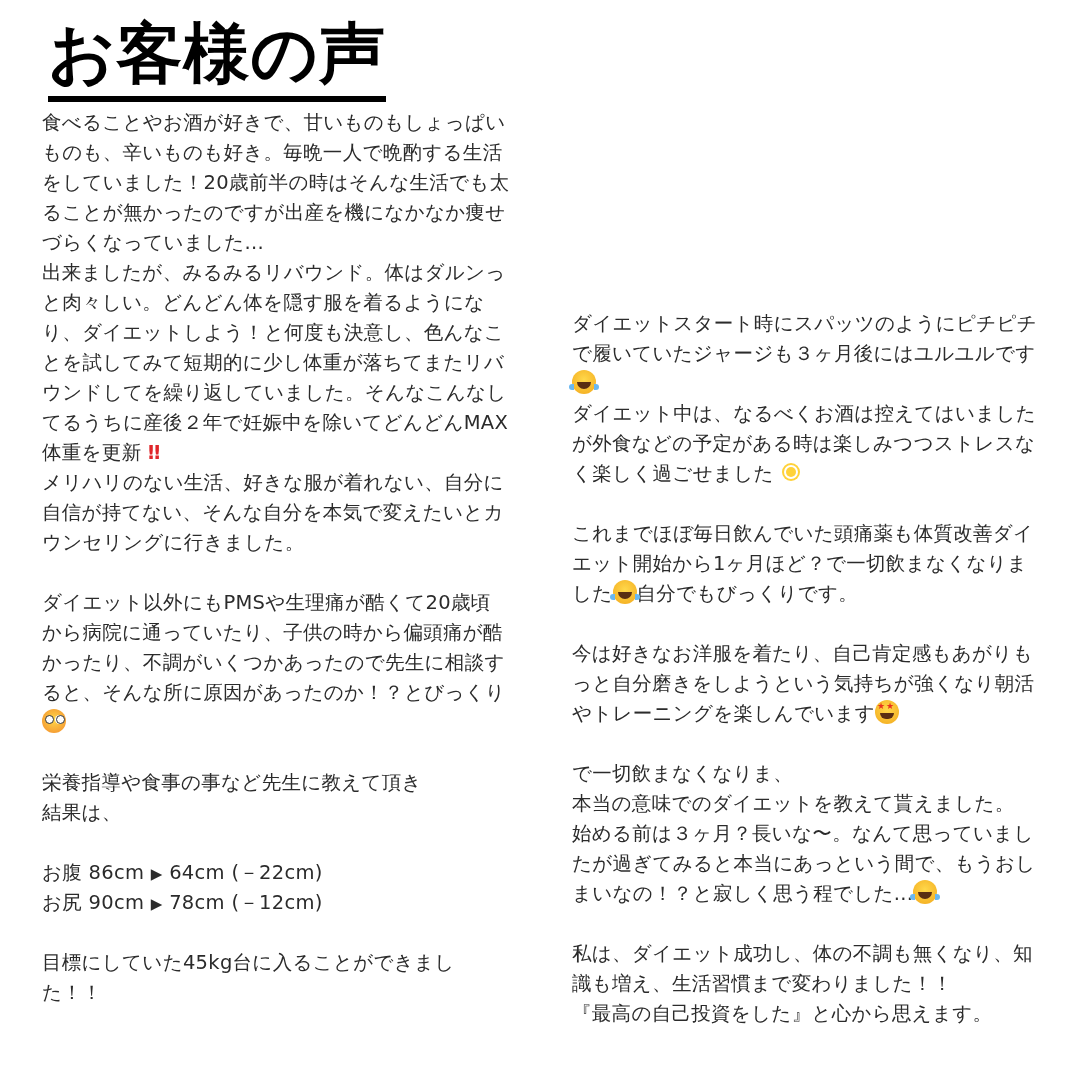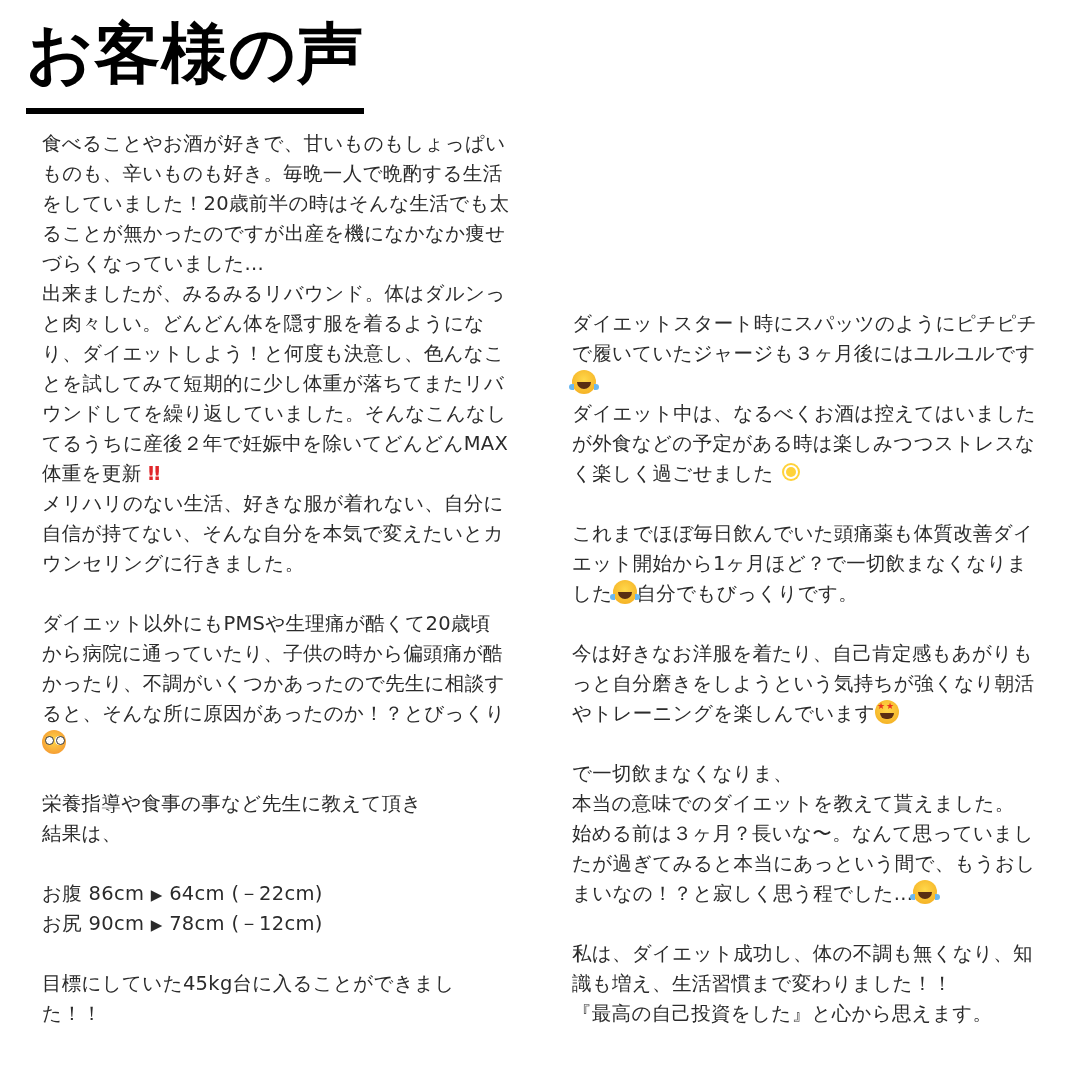--- a/index.html
+++ b/index.html
@@ -2,30 +2,30 @@
 <html><head>
   <meta charset="utf-8">
   <style>
     html, body { margin: 0; padding: 0; }
     body {
       width: 1080px; height: 1080px; background: #ffffff; position: relative; overflow: hidden;
       font-family: "DejaVu Sans", "Liberation Sans", sans-serif;
       color: #2b2b2b;
     }
     .title {
-      position: absolute; left: 26px; top: 20px;
+      position: absolute; left: 48px; top: 20px;
       font-size: 66px; font-weight: bold; color: #000;
       line-height: 68px; letter-spacing: 1px;
-      padding-bottom: 20px;
+      padding-bottom: 8px;
       border-bottom: 6px solid #000;
     }
     .col {
       position: absolute; font-size: 19.5px; line-height: 30px; letter-spacing: 0.3px;
     }
-    .col-left { left: 42px; top: 129px; width: 490px; }
+    .col-left { left: 42px; top: 108px; width: 490px; }
     .col-right { left: 552px; top: 309px; width: 500px; margin-left: 20px; }
     .line { white-space: nowrap; height: 30px; }
     .blank { height: 30px; }
     .emoji { display: inline-block; width: 24px; height: 24px; border-radius: 50%; vertical-align: -4px; position: relative; }
     .emoji-laugh { background: radial-gradient(circle at 50% 40%, #ffd84a, #f2a81c); }
     .emoji-laugh::after { content: ""; position: absolute; left: 5px; top: 12px; width: 14px; height: 7px; background: #5a2e12; border-radius: 0 0 8px 8px; }
     .emoji-laugh::before { content: ""; position: absolute; left: -3px; top: 14px; width: 30px; height: 6px; background: linear-gradient(90deg,#6ab8f0 0 5px, transparent 5px 25px, #6ab8f0 25px); border-radius: 3px; }
     .emoji-flushed { background: radial-gradient(circle at 50% 45%, #ffd84a, #f28a2c); }
     .emoji-flushed::before { content: ""; position: absolute; left: 3px; top: 6px; width: 7px; height: 7px; border-radius: 50%; background: #fff; border: 1px solid #333; box-shadow: 10px 0 0 -0px #fff; }
     .emoji-flushed::after { content: ""; position: absolute; left: 14px; top: 6px; width: 7px; height: 7px; border-radius: 50%; background: #fff; border: 1px solid #333; }

